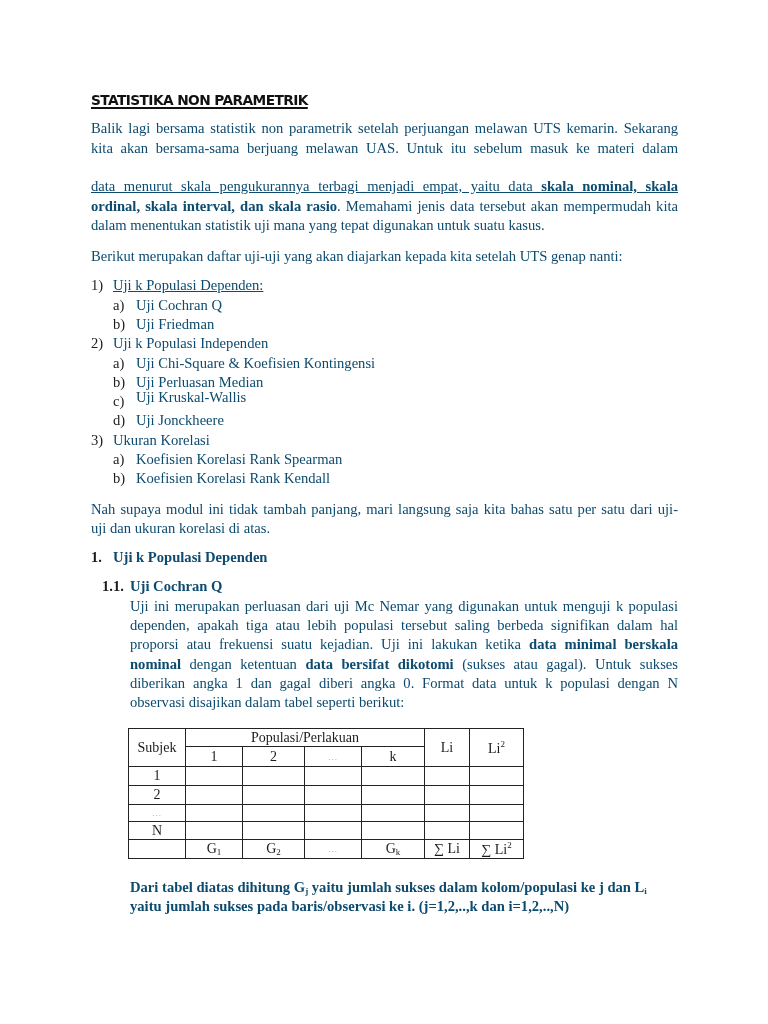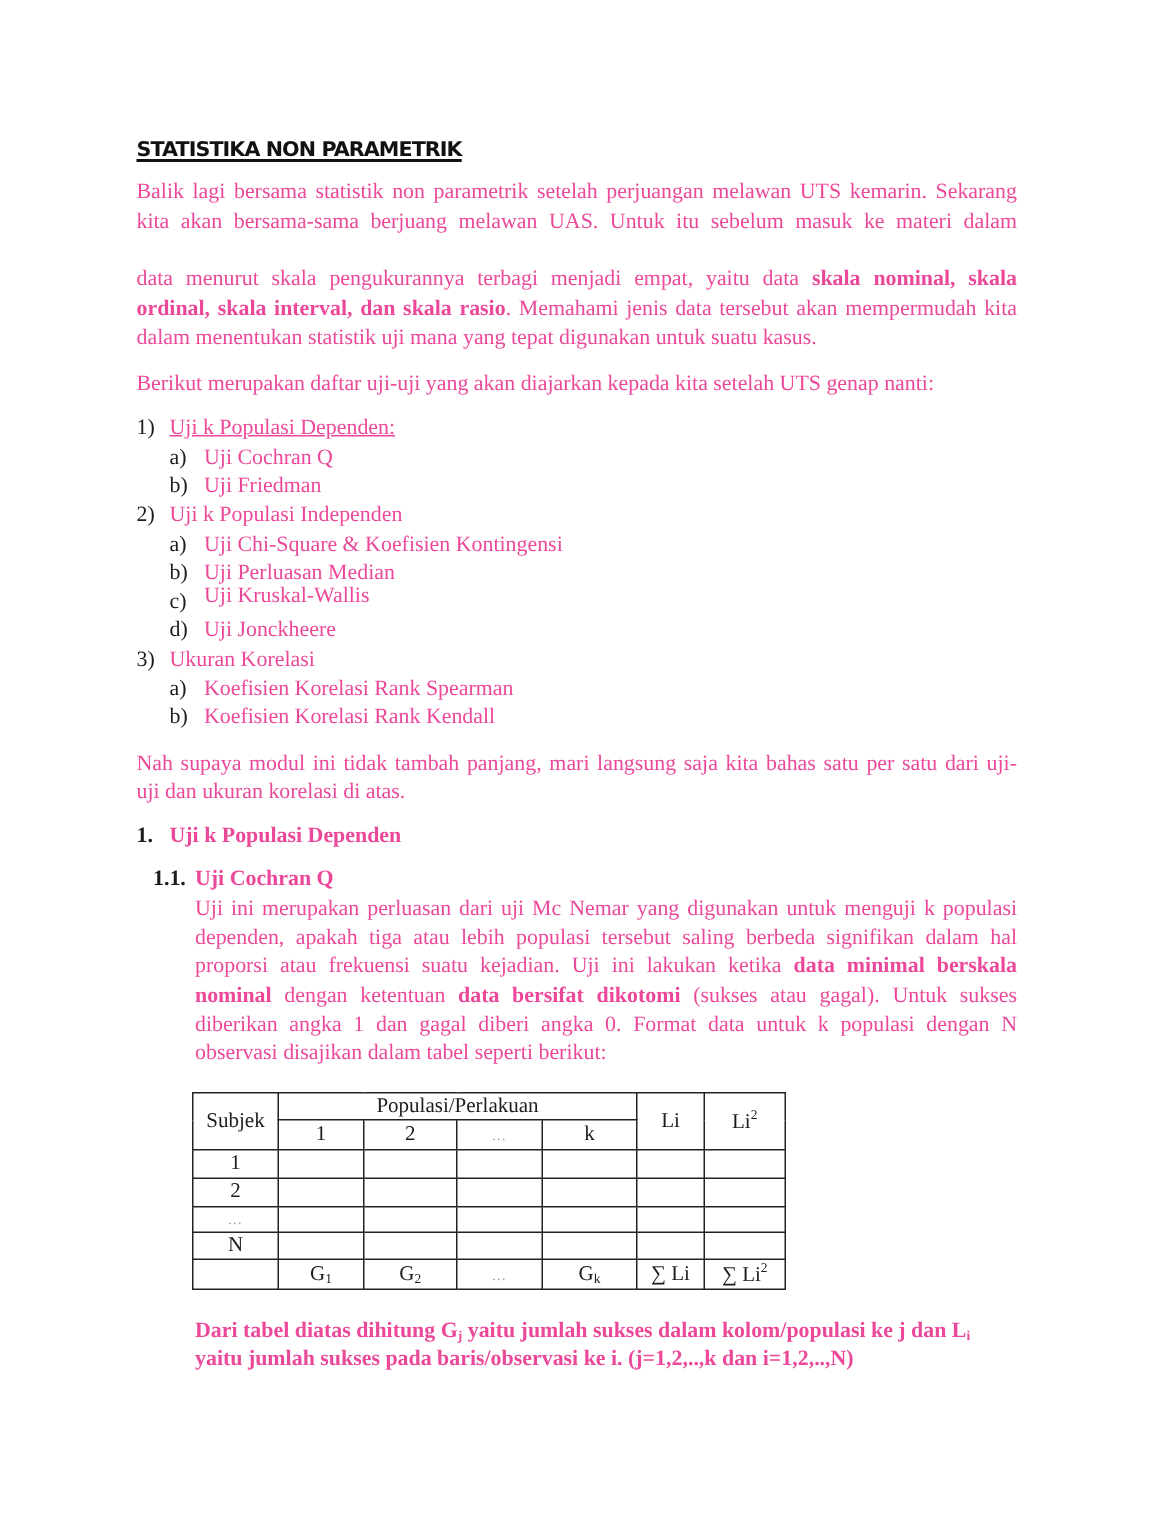--- a/index.html
+++ b/index.html
@@ -3,41 +3,41 @@
 <meta charset="utf-8">
 <style>
   html, body { margin:0; padding:0; background:#ffffff; }
   body { width:768px; height:1024px; position:relative; overflow:hidden;
          font-family:"Liberation Serif", "DejaVu Serif", serif; color:#1a1a1a; }
   .page { position:absolute; left:0; top:0; width:768px; height:806px; background:#fff; }
   .title { position:absolute; left:91px; top:92px; font-family:"DejaVu Sans", "Liberation Sans", sans-serif;
            font-weight:900; font-size:13.5px; letter-spacing:-0.6px; text-decoration:underline;
            text-decoration-thickness:1.5px; text-underline-offset:2px; color:#111;
            transform:scaleX(1.02); transform-origin:left; white-space:nowrap; }
-  .line { position:absolute; font-size:14.6px; line-height:19px; white-space:nowrap; color:#ec4899; }
+  .line { position:absolute; font-size:14.6px; line-height:19px; white-space:nowrap; color:#0c4a6e; }
   .just { text-align:justify; text-align-last:justify; }
   .b { font-weight:bold; }
   .num { position:absolute; font-size:14.6px; line-height:19px; color:#1c1c1c; }
   table.grid { position:absolute; left:128px; top:728px; border-collapse:collapse;
                font-family:"Liberation Serif", serif; font-size:14px; color:#1c1c1c; }
   table.grid td { border:1.4px solid #222; padding:0; text-align:center; vertical-align:middle; }
   .dots { color:#9a9a9a; font-size:9px; letter-spacing:1px; }
   sub { font-size:9px; vertical-align:-2px; }
   sup { font-size:9px; vertical-align:6px; }
 </style>
 </head>
 <body>
 
 <div class="page">
 
   <div class="title">STATISTIKA NON PARAMETRIK</div>
 
   <div class="line just" style="left:91px;top:119px;width:587px;">Balik lagi bersama statistik non parametrik setelah perjuangan melawan UTS kemarin. Sekarang</div>
   <div class="line just" style="left:91px;top:138.5px;width:587px;">kita akan bersama-sama berjuang melawan UAS. Untuk itu sebelum masuk ke materi dalam</div>
-  <div class="line just" style="left:91px;top:177px;width:587px;"><span>data menurut skala pengukurannya terbagi menjadi empat, yaitu data </span><span class="b">skala nominal, skala</span></div>
+  <div class="line just" style="left:91px;top:177px;width:587px;text-decoration:underline;"><span>data menurut skala pengukurannya terbagi menjadi empat, yaitu data </span><span class="b">skala nominal, skala</span></div>
   <div class="line just" style="left:91px;top:196.5px;width:587px;"><span class="b">ordinal, skala interval, dan skala rasio</span><span>. Memahami jenis data tersebut akan mempermudah kita</span></div>
   <div class="line" style="left:91px;top:216px;">dalam menentukan statistik uji mana yang tepat digunakan untuk suatu kasus.</div>
 
   <div class="line" style="left:91px;top:247px;">Berikut merupakan daftar uji-uji yang akan diajarkan kepada kita setelah UTS genap nanti:</div>
 
   <div>
     <span class="num" style="left:91px;top:276px;">1)</span>
     <span class="line" style="left:113px;top:276px;text-decoration:underline;">Uji k Populasi Dependen:</span>
     <span class="num" style="left:113px;top:295.5px;">a)</span>
     <span class="line" style="left:136px;top:295.5px;">Uji Cochran Q</span>

